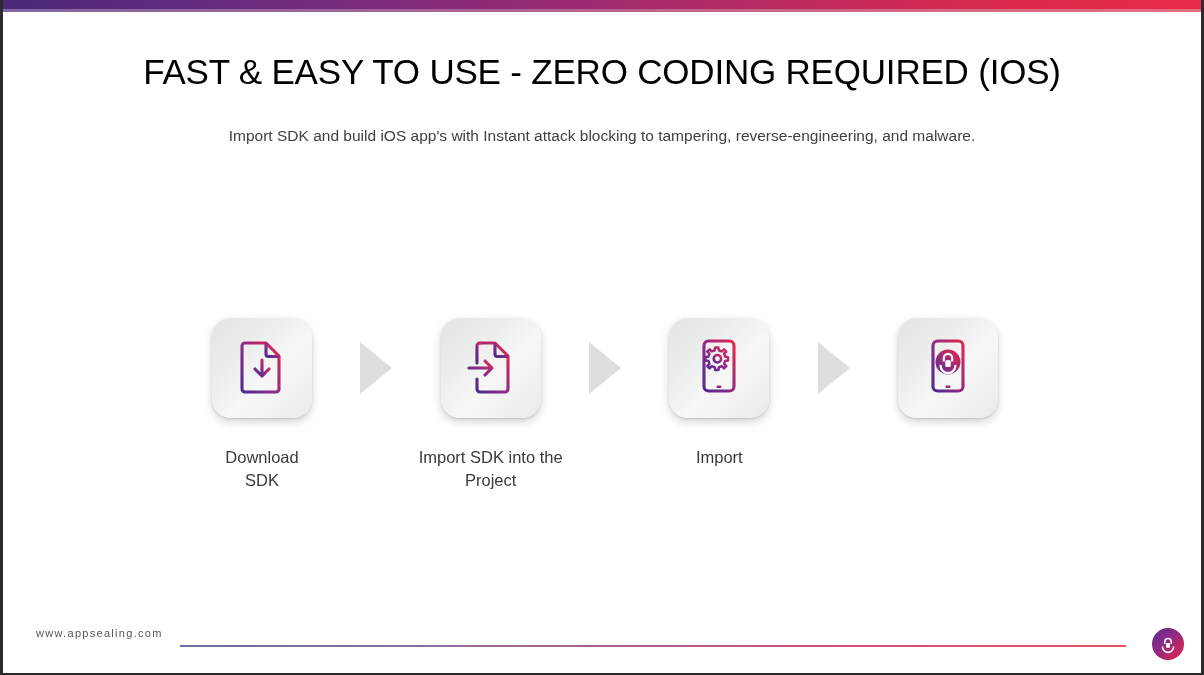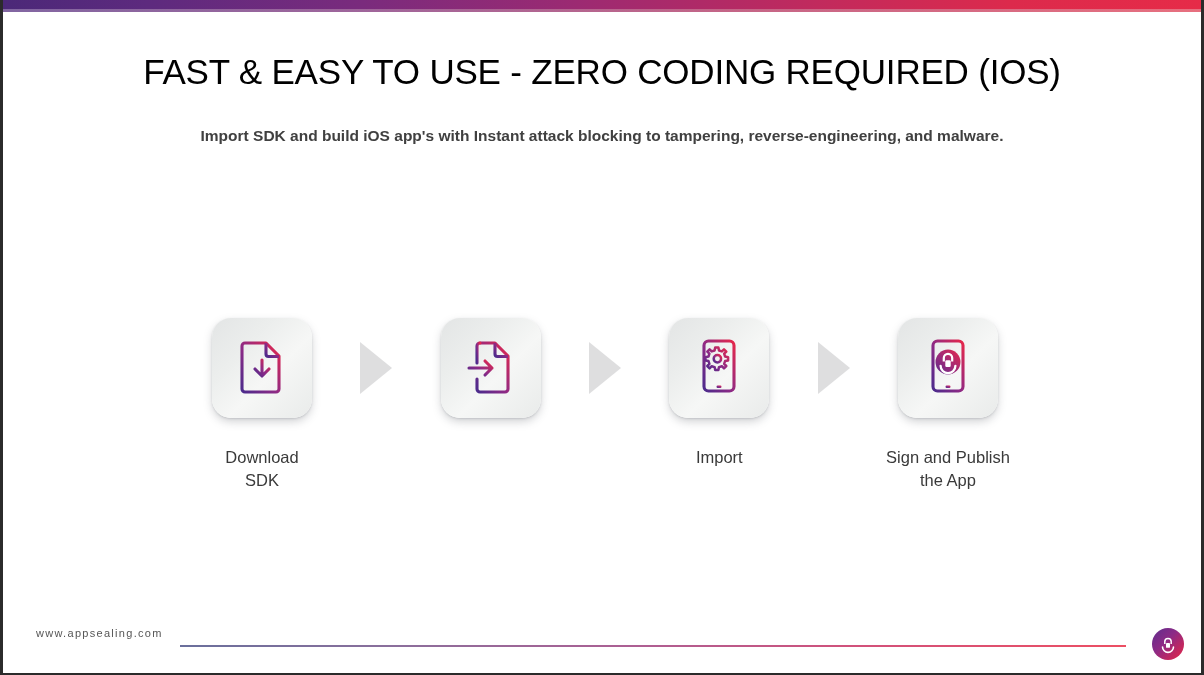--- a/index.html
+++ b/index.html
@@ -50,21 +50,21 @@
     font-weight: 400;
   }
   .subtitle {
     position: absolute;
     top: 125px;
     left: 0; right: 0;
     text-align: center;
     font-size: 15.5px;
     line-height: 22px;
     color: #404040;
-    font-weight: 700;
+    font-weight: 400;
   }
 
   
   .flow {
     position: absolute;
     top: 318px;
     left: 196px;
     width: 812px;
     display: flex;
     align-items: flex-start;
@@ -190,20 +190,22 @@
                 <stop offset="100%" stop-color="#e6284b"></stop>
               </linearGradient>
             </defs>
             <path d="M19 7 h15 l13 13 v33 a3 3 0 0 1 -3 3 h-25 a3 3 0 0 1 -3 -3 v-10" fill="none" stroke="url(#g2)" stroke-width="3.1" stroke-linejoin="round" stroke-linecap="round"></path>
             <path d="M16 27 v-17 a3 3 0 0 1 3 -3" fill="none" stroke="url(#g2)" stroke-width="3.1" stroke-linejoin="round" stroke-linecap="round"></path>
             <path d="M34 7 v11 a2.5 2.5 0 0 0 2.5 2.5 h10.5" fill="none" stroke="url(#g2)" stroke-width="3.1" stroke-linejoin="round"></path>
             <path d="M8 32 h23 M24 25 l7 7 l-7 7" fill="none" stroke="url(#g2)" stroke-width="3.1" stroke-linecap="round" stroke-linejoin="round"></path>
           </svg>
         </span>
       </div>
+      <div class="step-label">Import SDK into the
+Project</div>
     </div>
 
     <div class="arrow">
       <div class="arrow-tri"></div>
     </div>
 
     <div class="step">
       <div class="tile">
         <span>
           <svg width="60" height="60" viewBox="0 0 60 60">
@@ -250,22 +252,20 @@
             <rect x="15" y="5" width="30" height="50" rx="4.5" fill="none" stroke="url(#g4)" stroke-width="3.1"></rect>
             <path d="M15 47 h30" fill="none" stroke="url(#g4)" stroke-width="2.4"></path>
             <rect x="27.5" y="49.5" width="5" height="2.4" rx="1.2" fill="url(#g4)"></rect>
             <circle cx="30" cy="26" r="12.5" fill="url(#g4f)"></circle>
             <path d="M25.8 25.5 v-3.4 a4.2 4.2 0 0 1 8.4 0 v3.4" fill="none" stroke="#ffffff" stroke-width="2.2"></path>
             <rect x="27.3" y="24.3" width="5.4" height="6.6" rx="1.2" fill="#ffffff"></rect>
             <path d="M22.6 29.8 a7.4 7.4 0 0 0 14.8 0" fill="none" stroke="#ffffff" stroke-width="2.3" stroke-linecap="round"></path>
           </svg>
         </span>
       </div>
-      <div class="step-label">Sign and Publish
-the App</div>
     </div>
 
   </div>
 
   <div class="footer-url">www.appsealing.com</div>
   <div class="footer-line"></div>
   <div class="footer-logo">
     <svg width="20" height="20" viewBox="0 0 30 30">
       <path d="M10.2 15 v-3.6 a4.8 4.8 0 0 1 9.6 0 v3.6" fill="none" stroke="#ffffff" stroke-width="2.2"></path>
       <rect x="12" y="13.4" width="6" height="7.4" rx="1.3" fill="#ffffff"></rect>

